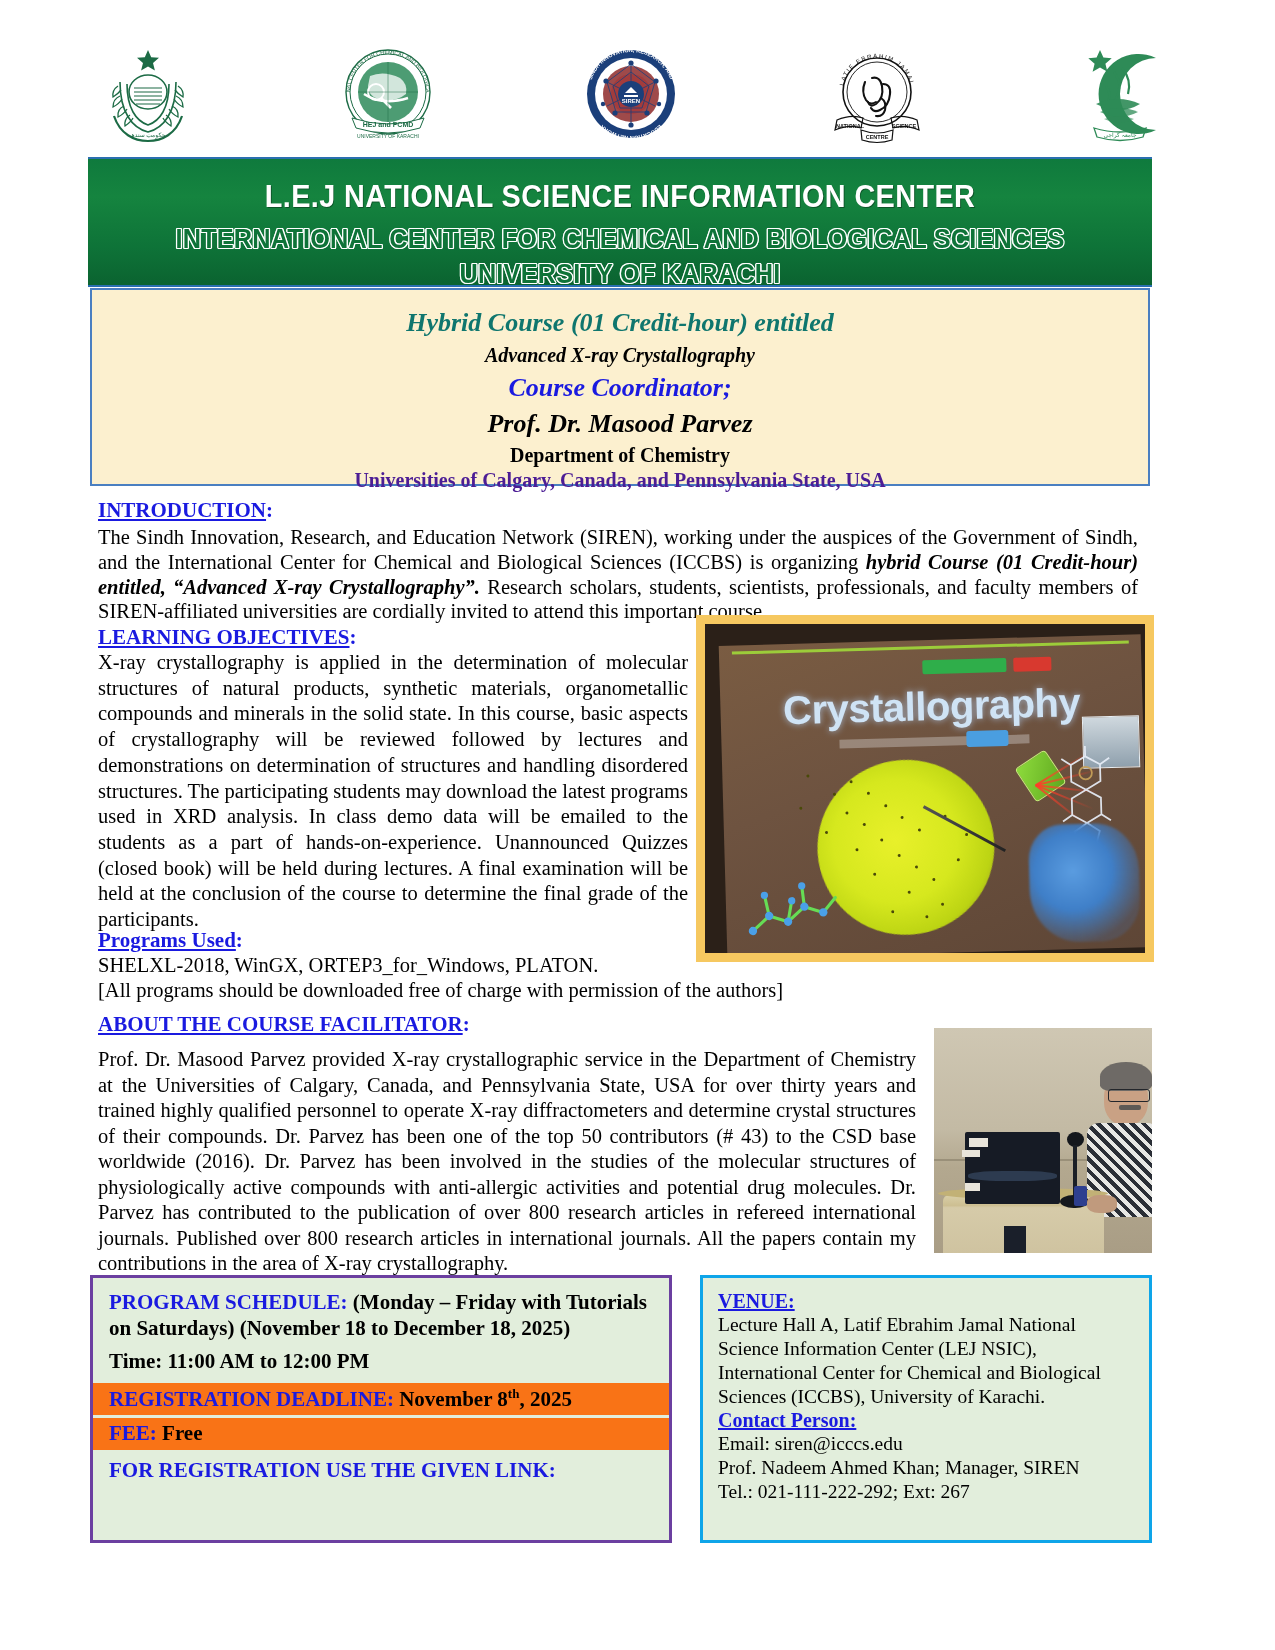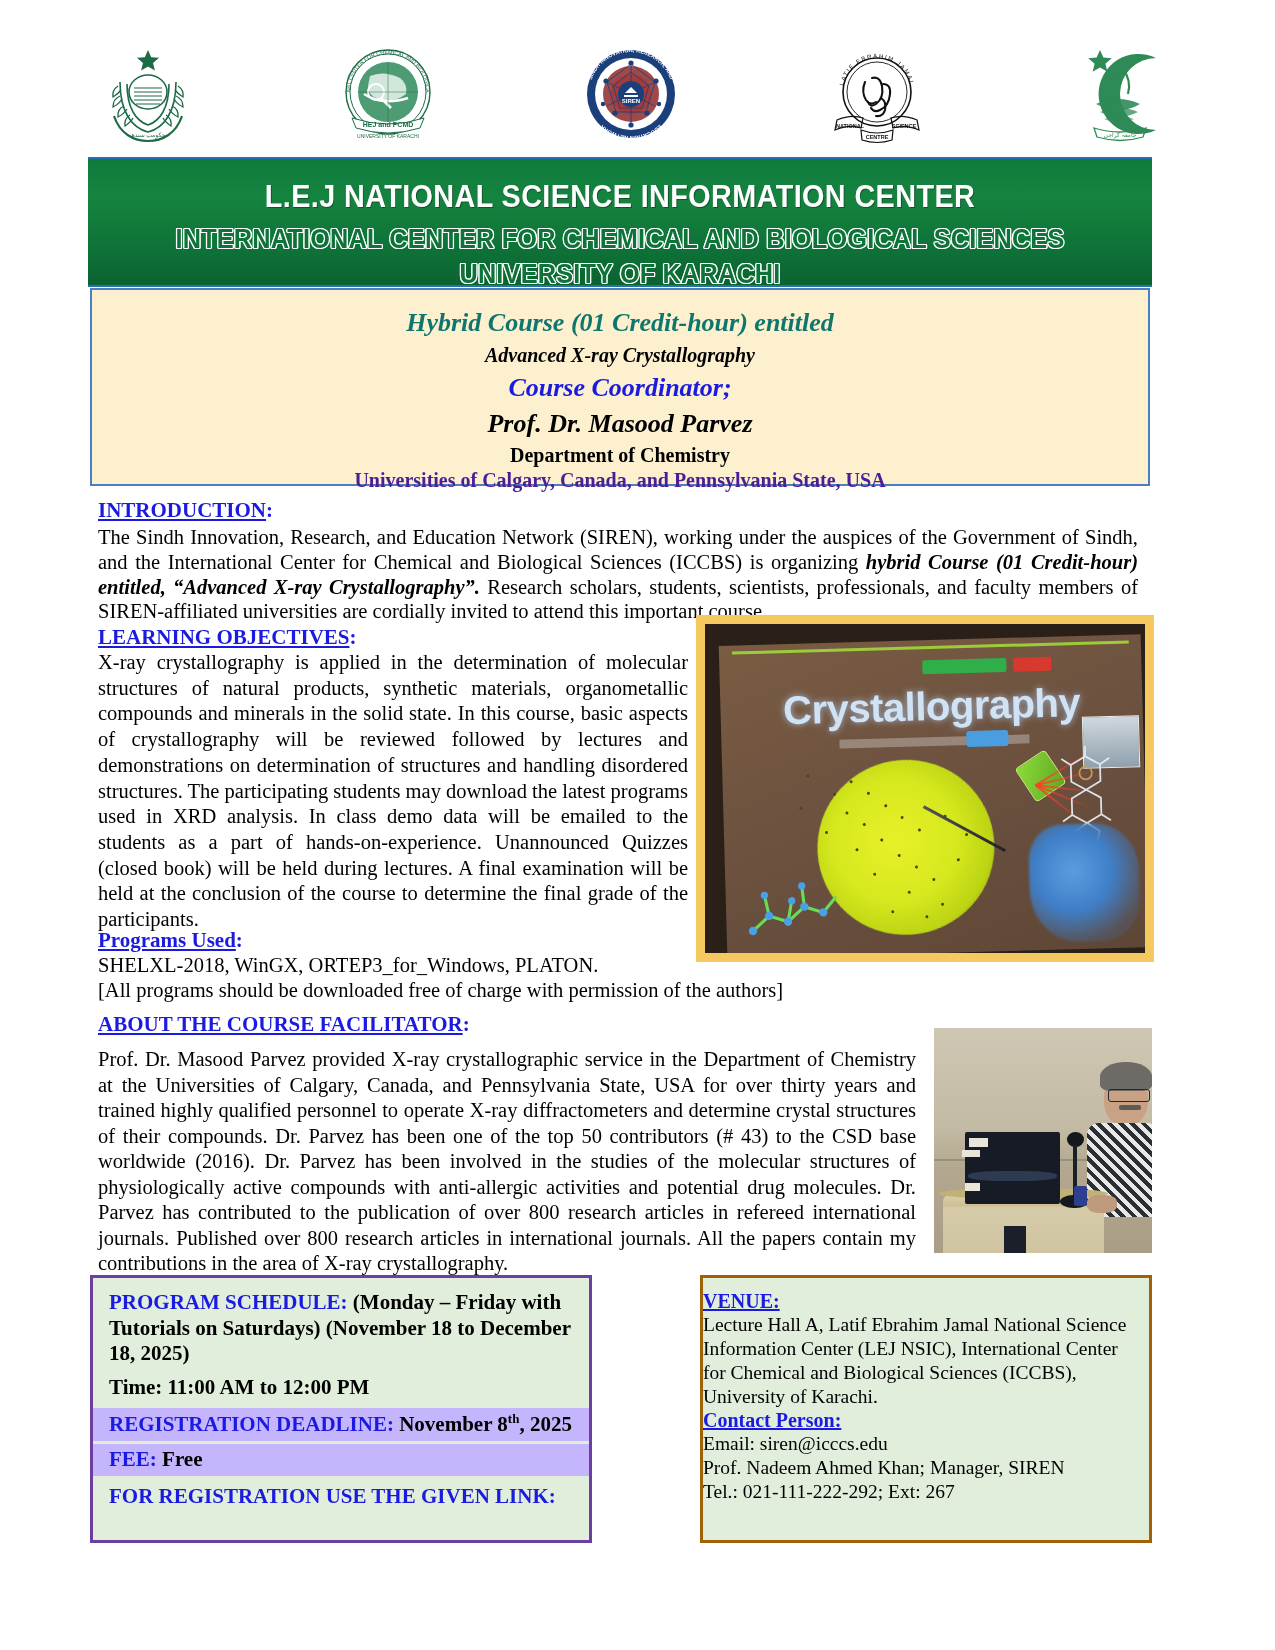--- a/index.html
+++ b/index.html
@@ -285,44 +285,44 @@
     background: #c09a7d; border-radius: 40%;
   }
   .fi-bottle {
     position: absolute; left: 64%; top: 70%; width: 6%; height: 9%;
     background: #2e3f8f; border-radius: 2px;
   }
 
   
   .sched-box {
     position: absolute; left: 90px; top: 1275px;
-    width: 502px; height: 268px;
+    width: 582px; height: 268px;
     background: #e2eedc;
     border: 3px solid #6b3fa0;
     box-sizing: border-box;
     padding: 12px 14px 0 16px;
   }
   .sb-line { font-size: 21px; font-weight: bold; line-height: 1.22; }
   .sb-blue { color: #1a1ae0; }
   .sb-black { color: #000; }
   .sb-white-row {
-    background: #c4b5fd;
+    background: #f97316;
     margin: 0 -14px 0 -16px;
     padding: 3px 14px 3px 16px;
   }
   .sb-gap { height: 8px; }
   sup { font-size: 0.62em; vertical-align: super; }
 
   .venue-box {
     position: absolute; left: 700px; top: 1275px;
     width: 452px; height: 268px;
     background: #e2eedc;
-    border: 3px solid #a16207;
+    border: 3px solid #0ea5e9;
     box-sizing: border-box;
-    padding: 12px 10px 0 0;
+    padding: 12px 10px 0 15px;
     font-family: "Liberation Serif","DejaVu Serif",serif;
   }
   .vb-head {
     color: #1a1ae0; font-weight: bold; font-size: 20px;
     text-decoration: underline;
   }
   .vb-text { font-size: 19.5px; line-height: 1.23; color: #000; }
 
   
   svg { display: block; }

